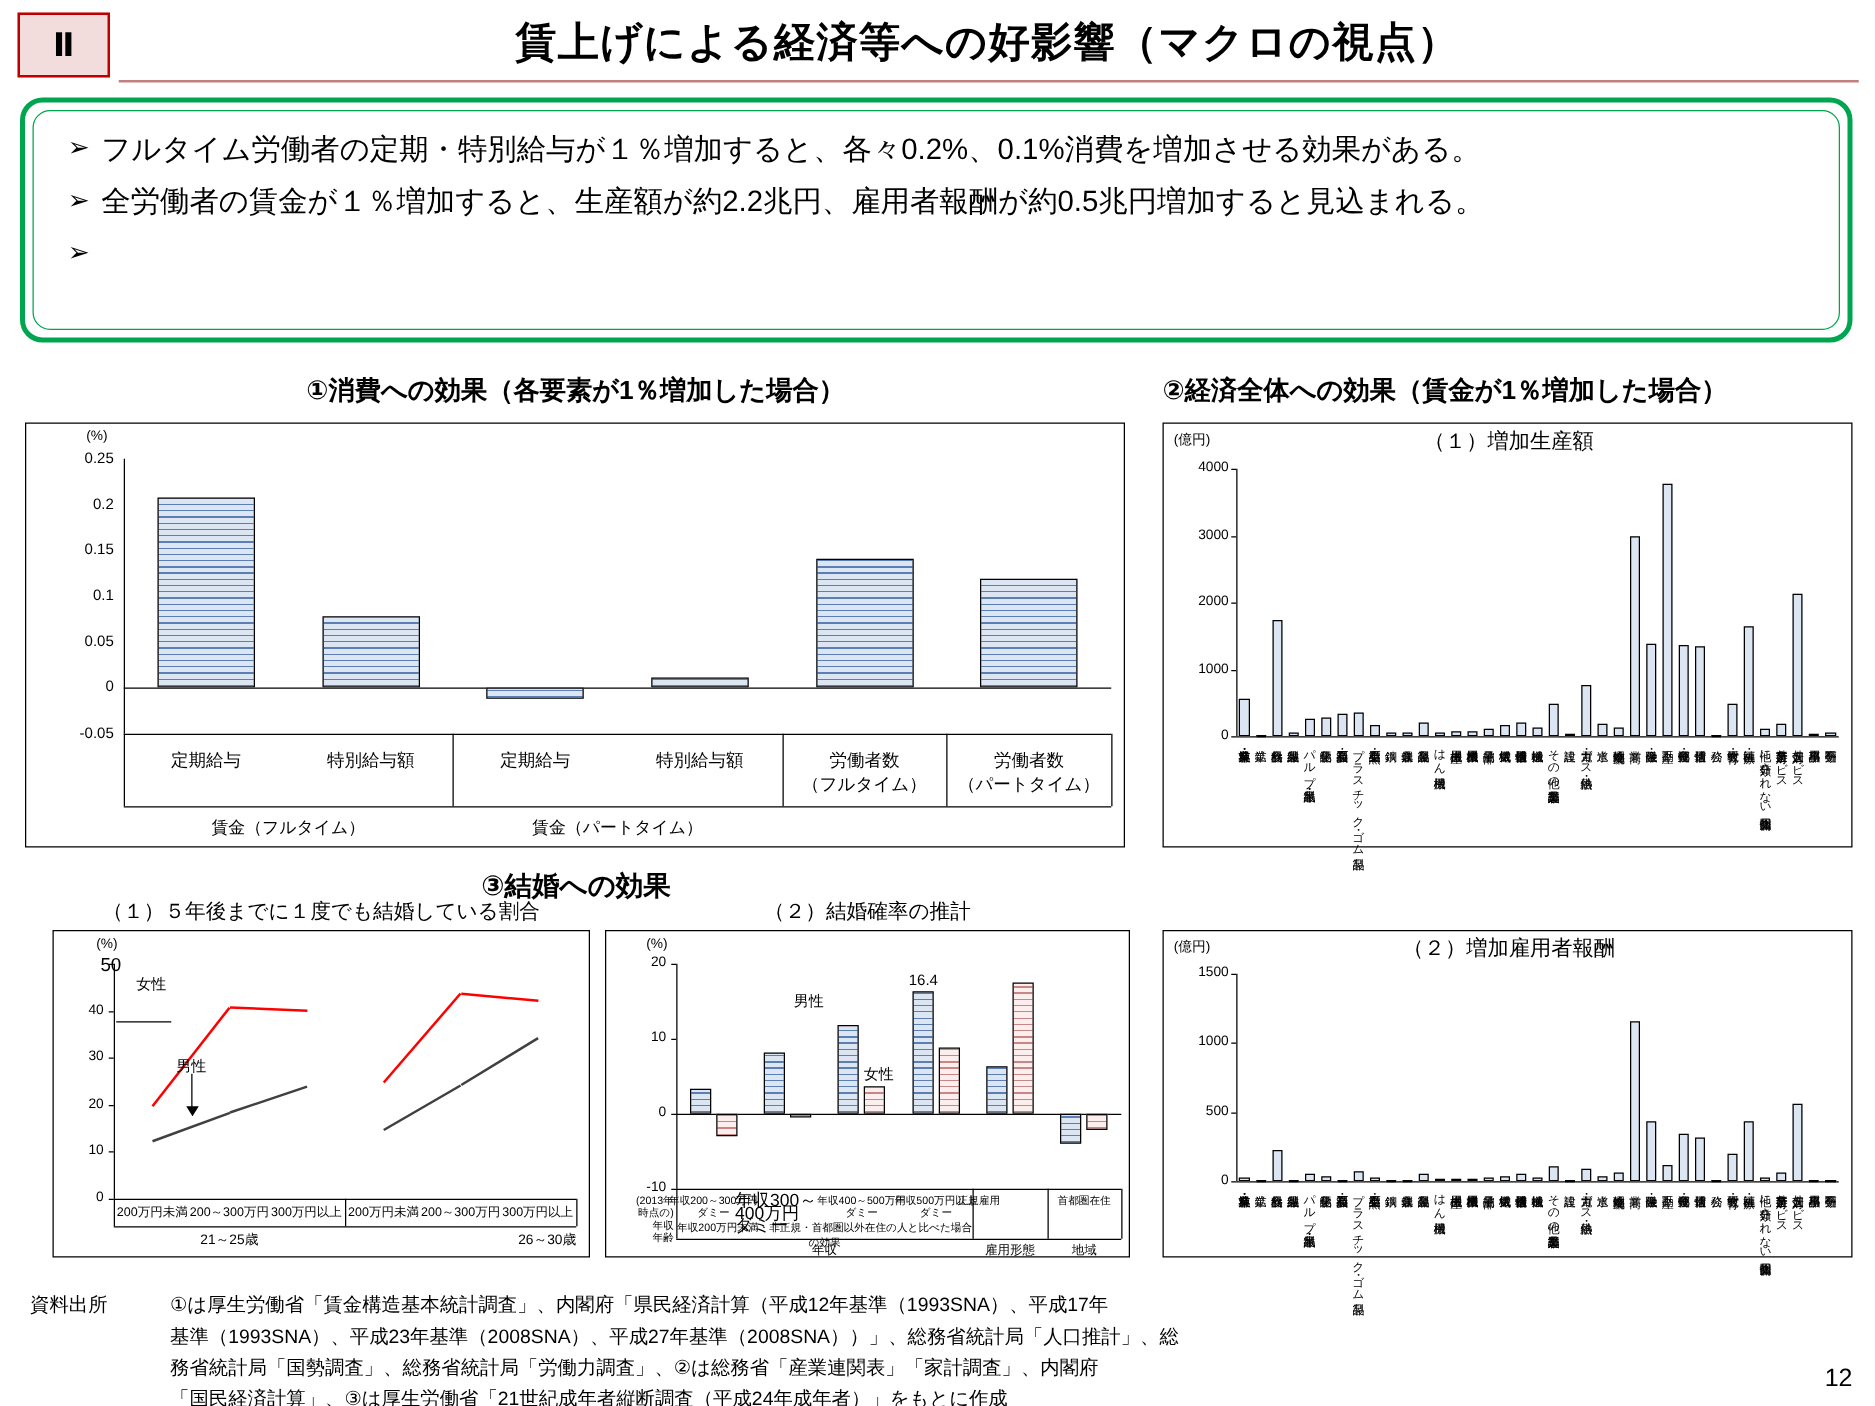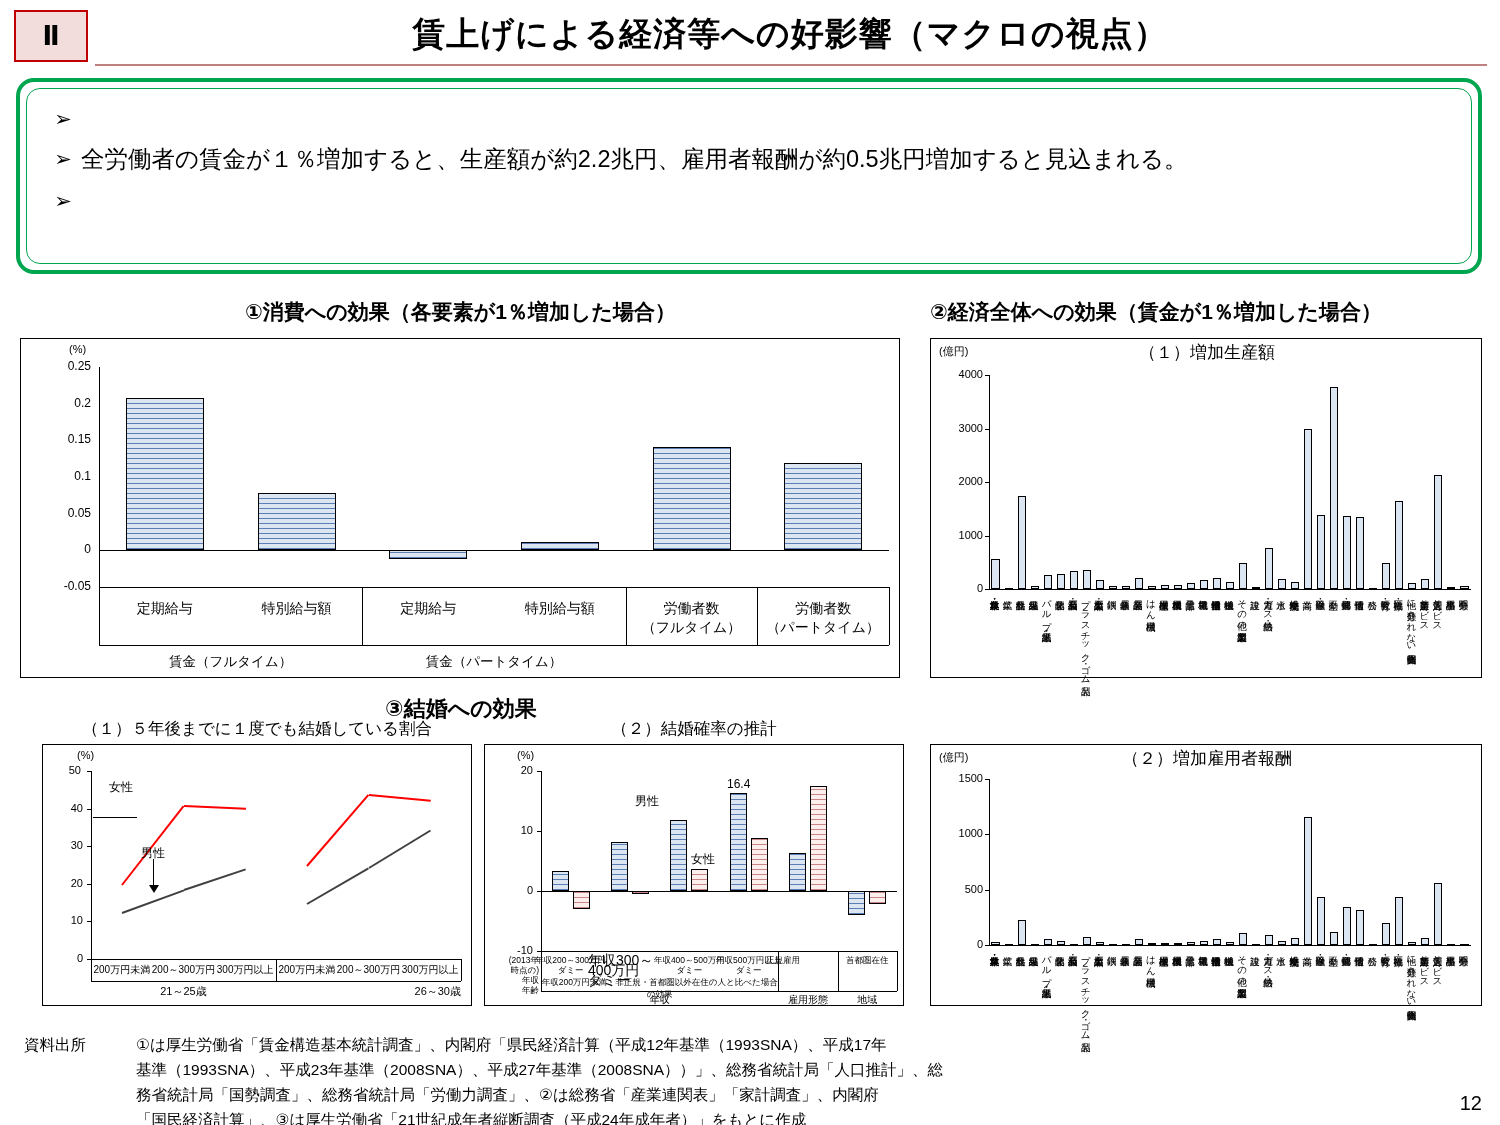--- a/index.html
+++ b/index.html
@@ -62,20 +62,21 @@
 <div class="header">
   <div class="hdr-badge">Ⅱ</div>
   <div class="hdr-title">賃上げによる経済等への好影響（マクロの視点）</div>
   <div class="hdr-rule"></div>
 </div>
 
 <div class="summary">
   <div class="summary-inner">
     <div class="bullet-row">
       <div class="bullet-mark">➢</div>
+      <div class="bullet-text">フルタイム労働者の定期・特別給与が１％増加すると、各々0.2%、0.1%消費を増加させる効果がある。</div>
     </div>
     <div class="bullet-row">
       <div class="bullet-mark">➢</div>
       <div class="bullet-text">全労働者の賃金が１％増加すると、生産額が約2.2兆円、雇用者報酬が約0.5兆円増加すると見込まれる。</div>
     </div>
     <div class="bullet-row">
       <div class="bullet-mark">➢</div>
     </div>
   </div>
 </div>
@@ -218,21 +219,21 @@
     <div class="bar bar-plain" style="left:503.39405405405404px;top:135.51px;width:8.076756756756756px;height:114.49000000000001px;"></div>
     <div class="vlabel" style="left:501.4324324324324px;top:254px;height:118px;">対個人サービス</div>
     <div class="bar bar-plain" style="left:516.4210810810811px;top:248.395px;width:8.076756756756756px;height:1.605px;"></div>
     <div class="vlabel" style="left:514.4594594594595px;top:254px;height:118px;">事務用品</div>
     <div class="bar bar-plain" style="left:529.448108108108px;top:246.79px;width:8.076756756756756px;height:3.21px;"></div>
     <div class="vlabel" style="left:527.4864864864865px;top:254px;height:118px;">分類不明</div>
   </div>
 
 <div class="panel" id="chart4" style="left:42px;top:744px;width:430px;height:262px;border:1px solid #000;">
   <div class="axis-label" style="left:34px;top:4px;">(%)</div>
-<div class="tick" style="left:0;top:19px;width:38px;font-size:11px;">50</div>
+<div class="tick" style="left:16px;top:19px;width:38px;font-size:15px;">50</div>
     <div class="hline" style="left:44px;top:26px;width:4px;height:1px;"></div>
     <div class="tick" style="left:2px;top:56.599999999999994px;width:38px;font-size:11px;">40</div>
     <div class="hline" style="left:44px;top:63.599999999999994px;width:4px;height:1px;"></div>
     <div class="tick" style="left:2px;top:94.2px;width:38px;font-size:11px;">30</div>
     <div class="hline" style="left:44px;top:101.2px;width:4px;height:1px;"></div>
     <div class="tick" style="left:2px;top:131.8px;width:38px;font-size:11px;">20</div>
     <div class="hline" style="left:44px;top:138.8px;width:4px;height:1px;"></div>
     <div class="tick" style="left:2px;top:169.4px;width:38px;font-size:11px;">10</div>
     <div class="hline" style="left:44px;top:176.4px;width:4px;height:1px;"></div>
     <div class="tick" style="left:2px;top:207px;width:38px;font-size:11px;">0</div>

